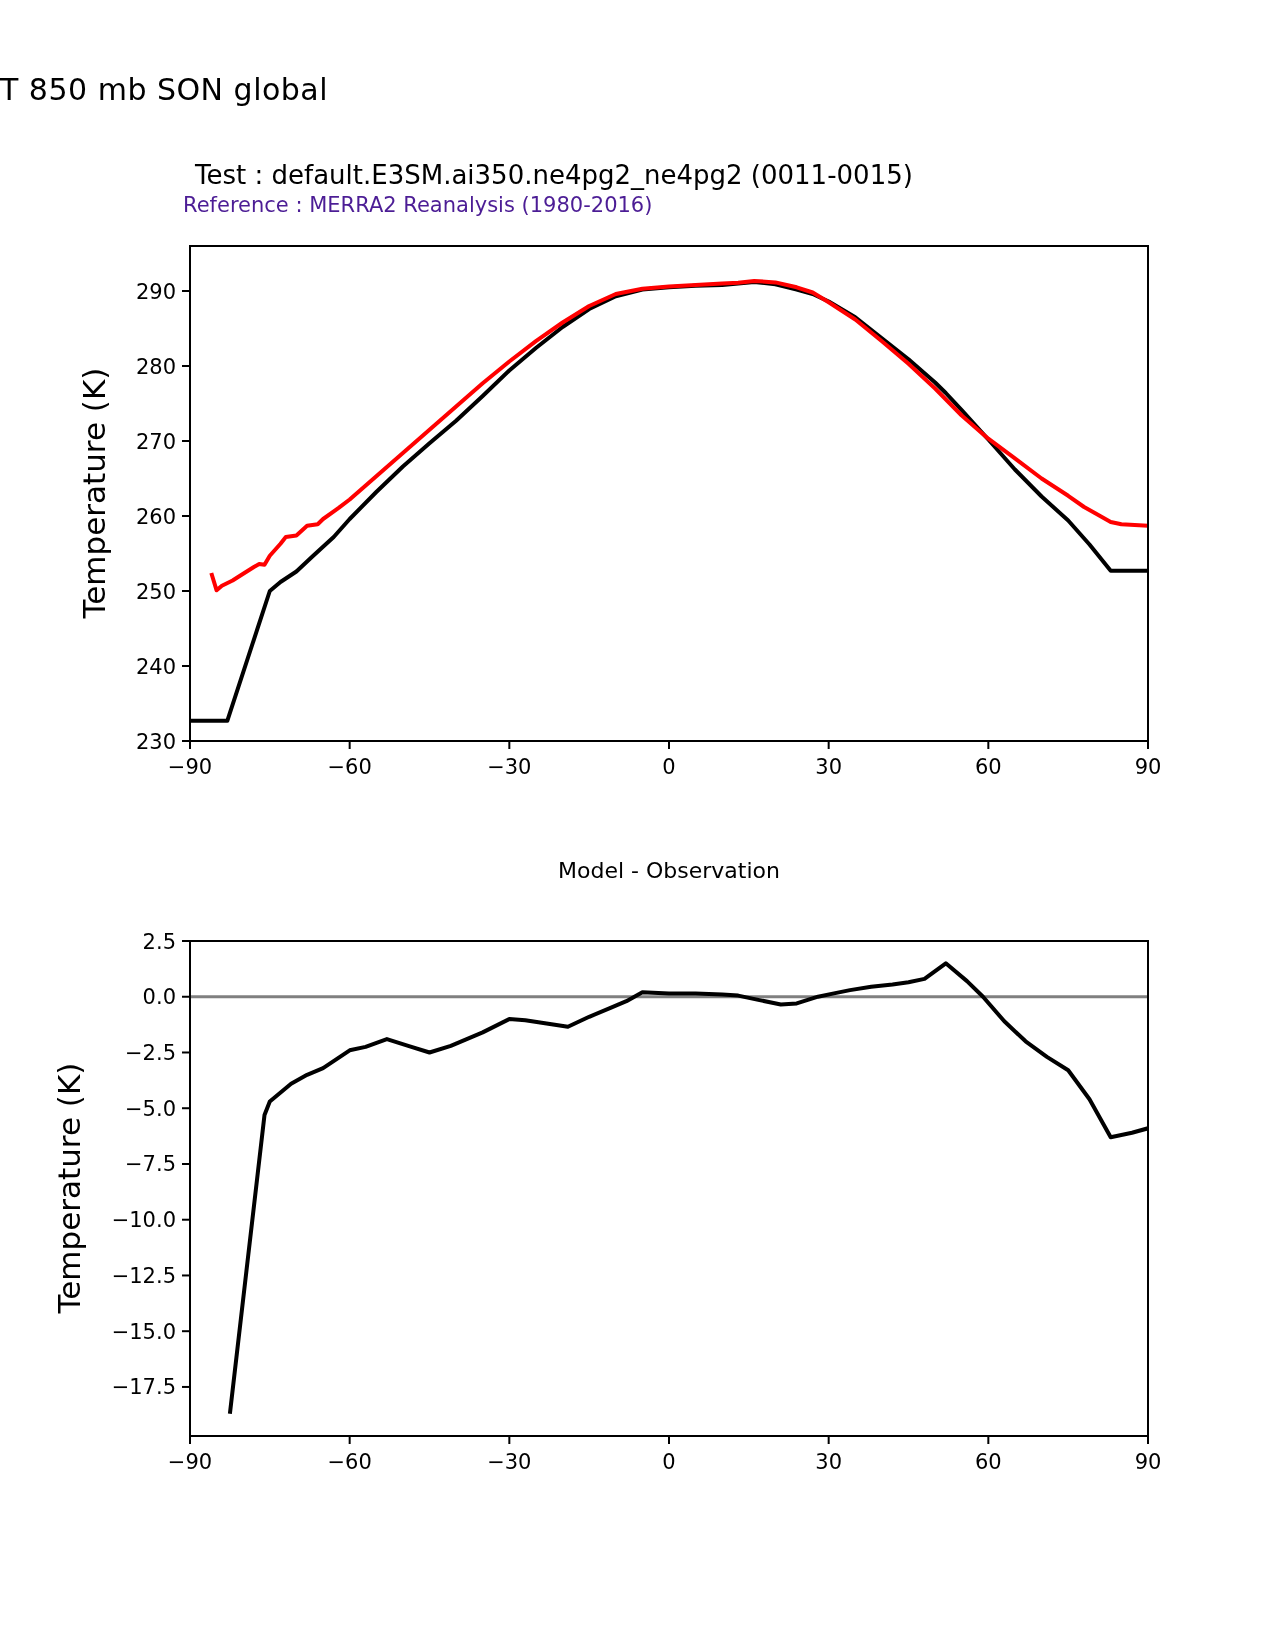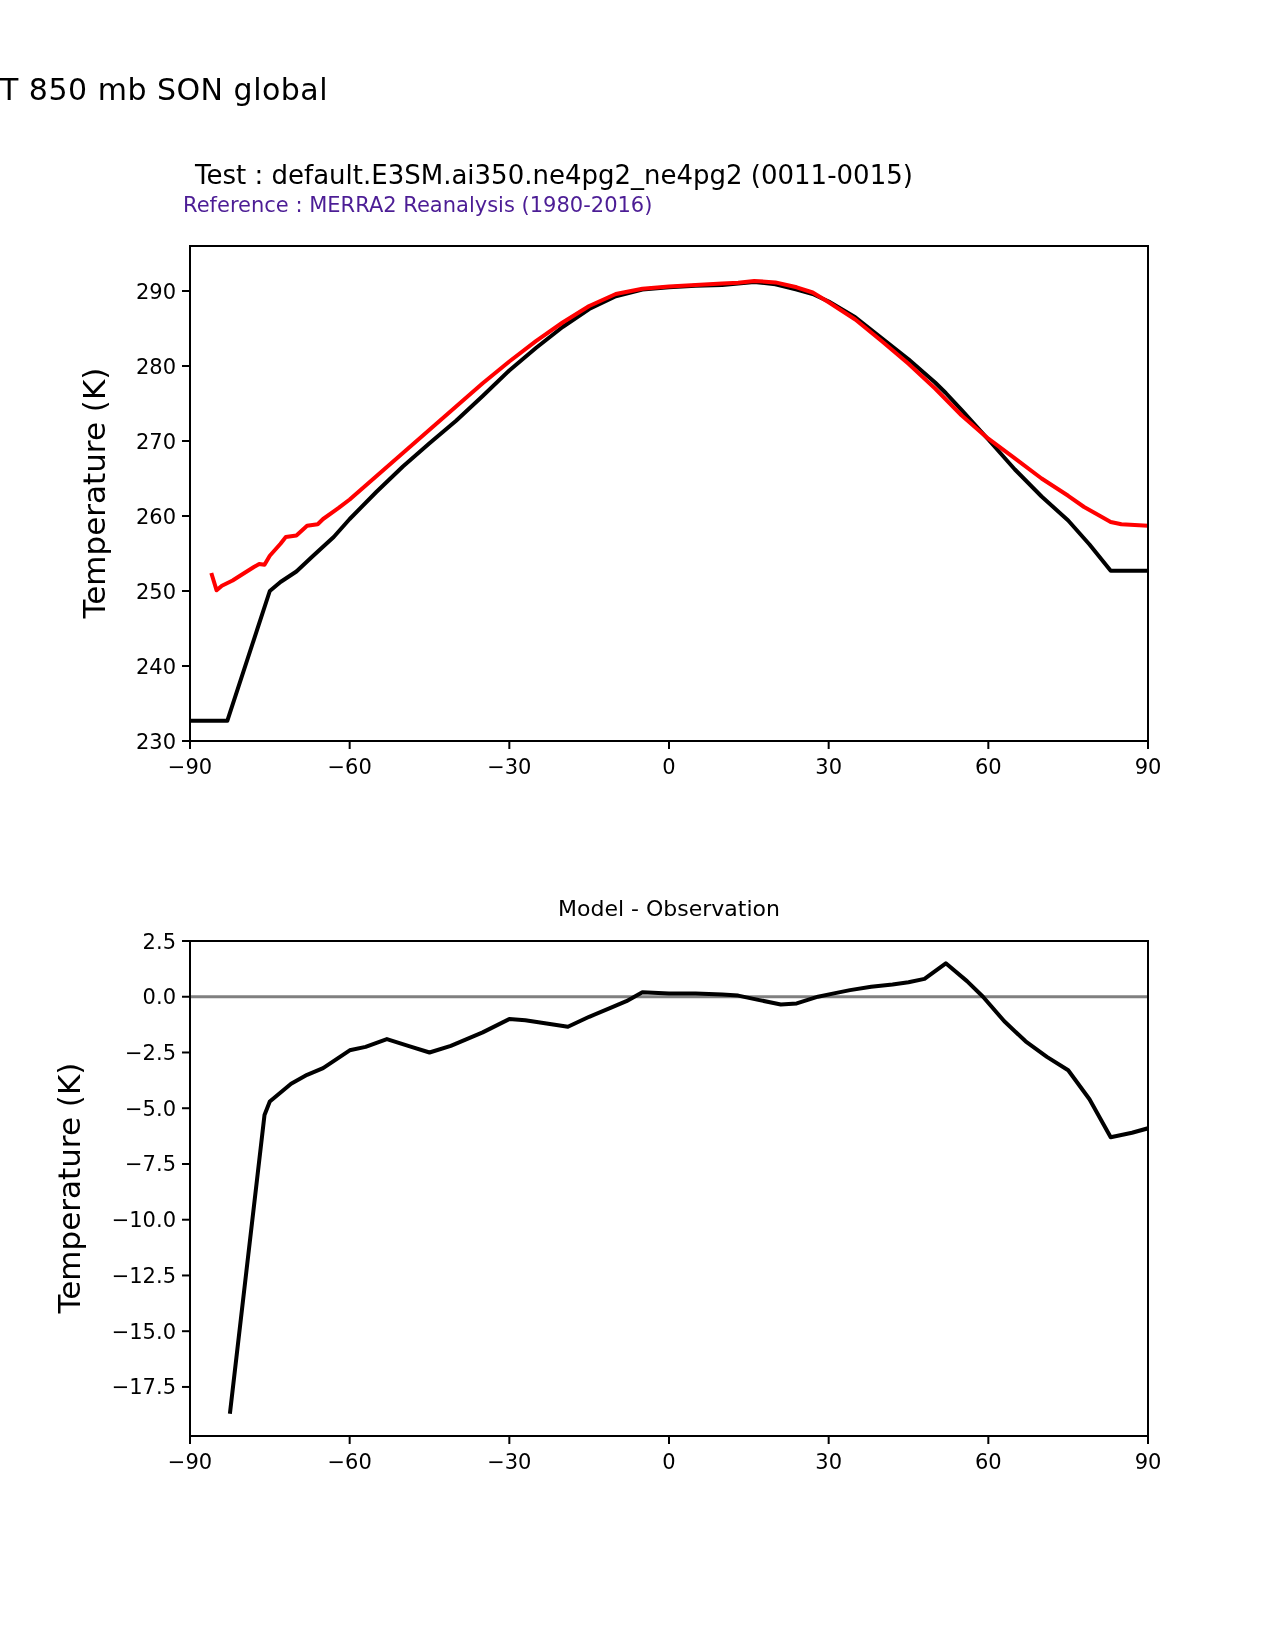--- a/index.html
+++ b/index.html
@@ -15,21 +15,21 @@
   }
   .sub-test { position:absolute; left:183px; top:160px; font-size:26px; white-space:nowrap;margin-left:12px; }
   .sub-ref  { position:absolute; left:183px; top:193px; font-size:21px; white-space:nowrap; }
   .ylabel {
     position:absolute; width:495px; height:38px; text-align:center;
     font-size:31px; transform:rotate(-90deg); white-space:nowrap;
   }
   .ylabel-top    { left:-153px; top:474px; }
   .ylabel-bottom { left:-178px; top:1169px; }
   .diff-title {
-    position:absolute; left:190px; width:958px; top:896px; text-align:center;
+    position:absolute; left:190px; width:958px; top:858px; text-align:center;
     font-size:22px;
   }
 </style>
 </head>
 <body>
 
 <div class="fig">
   <svg id="charts" width="1275" height="1650">
       <g>
         <clipPath id="clip0">

